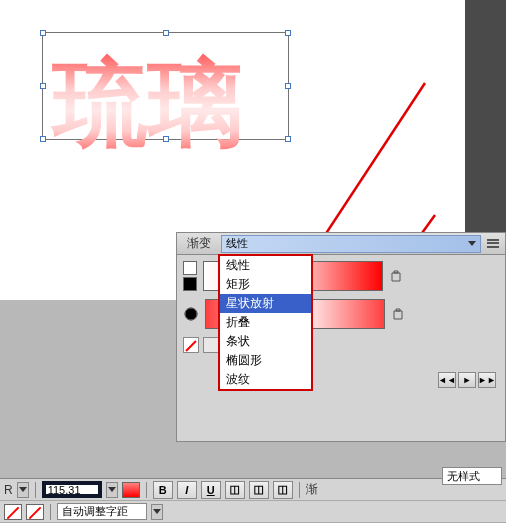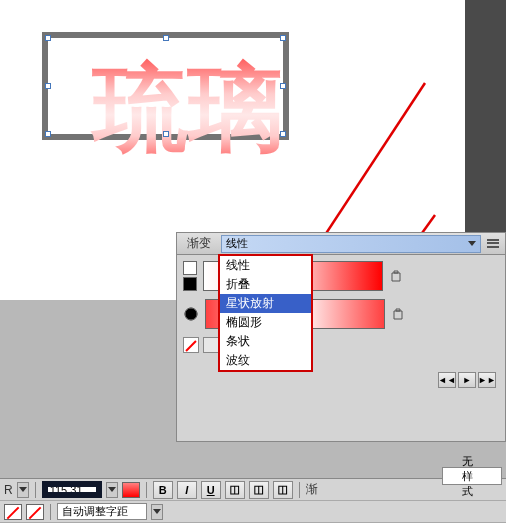--- a/index.html
+++ b/index.html
@@ -1,21 +1,21 @@
 <!DOCTYPE html>
 <html><head>
 <meta charset="utf-8">
 <style>
 * { margin: 0; padding: 0; box-sizing: border-box; font-family: "Microsoft YaHei", Arial, sans-serif; }
 body { width: 506px; height: 523px; background: #b8b8b8; position: relative; overflow: hidden; }
 
 .canvas-area { position: absolute; left: 0; top: 0; width: 465px; height: 300px; background: #fff; }
 .dark-top { position: absolute; left: 465px; top: 0; width: 41px; height: 300px; background: #4a4a4a; }
 
-.text-element { position: absolute; left: 42px; top: 32px; width: 247px; height: 108px; border: 6px solid #737373; text-align: right; }
+.text-element { position: absolute; left: 42px; top: 32px; width: 247px; height: 108px; border: 1px solid #737373; }
 .text-element .handle { position: absolute; width: 6px; height: 6px; background: #fff; border: 1px solid #4477bb; }
 .text-element .h-tl { left: -3px; top: -3px; }
 .text-element .h-tm { left: 50%; top: -3px; margin-left: -3px; }
 .text-element .h-tr { right: -3px; top: -3px; }
 .text-element .h-ml { left: -3px; top: 50%; margin-top: -3px; }
 .text-element .h-mr { right: -3px; top: 50%; margin-top: -3px; }
 .text-element .h-bl { left: -3px; bottom: -3px; }
 .text-element .h-bm { left: 50%; bottom: -3px; margin-left: -3px; }
 .text-element .h-br { right: -3px; bottom: -3px; }
 .text-content { font-size: 95px; font-weight: bold; line-height: 140px; padding-left: 10px; background: linear-gradient(180deg, #ff2020 0%, #ffcccc 40%, #ffe8e8 55%, #ffcccc 70%, #ff2020 100%); -webkit-background-clip: text; background-clip: text; -webkit-text-fill-color: transparent; }
@@ -45,31 +45,31 @@
 .panel-tools { display: flex; align-items: center; gap: 4px; margin-top: 8px; }
 .tool-ico { width: 16px; height: 16px; border: 1px solid #888; background: #e8e8e8; }
 
 .dropdown-list { position: absolute; left: 218px; top: 254px; width: 95px; background: #fff; border: 2px solid #cc0000; font-size: 12px; z-index: 100; }
 .dropdown-list .item { padding: 1px 6px; cursor: pointer; }
 .dropdown-list .item.selected { background: #3860c8; color: #fff; }
 
 .toolbar-bottom { position: absolute; left: 0; bottom: 0; width: 506px; background: #d4d4d4; border-top: 1px solid #888; }
 .tb-row { display: flex; align-items: center; height: 22px; padding: 0 4px; gap: 4px; border-bottom: 1px solid #aaa; }
 .tb-label { font-size: 12px; color: #333; }
-.tb-input { width: 60px; height: 17px; font-size: 11px; border: 6px solid #0f172a; padding: 0 2px; }
+.tb-input { width: 60px; height: 17px; font-size: 11px; border: 4px solid #0f172a; padding: 0 2px; }
 .tb-dd { width: 12px; height: 16px; background: #ccc; border: 1px solid #888; display: flex; align-items: center; justify-content: center; }
 .tb-btn { min-width: 20px; height: 18px; border: 1px solid #888; background: linear-gradient(#f0f0f0,#d8d8d8); font-size: 11px; display: flex; align-items: center; justify-content: center; font-weight: bold; }
 .color-chip { width: 18px; height: 16px; border: 1px solid #666; }
 .chip-red { background: linear-gradient(#ff8080,#ff0000); }
 .chip-none { background: #fff; position: relative; }
 .chip-none::after { content: ""; position: absolute; left: 0; top: 50%; width: 100%; height: 2px; background: red; transform: rotate(-45deg); }
 .checkbox { width: 13px; height: 13px; border: 1px solid #666; background: #fff; }
 .separator { width: 1px; height: 16px; background: #888; margin: 0 2px; }
 
-.style-dd { position: absolute; right: 4px; bottom: 38px; width: 60px; height: 18px; background: #fff; border: 1px solid #888; font-size: 11px; display: flex; align-items: center; padding: 0 19px; }
+.style-dd { position: absolute; right: 4px; bottom: 38px; width: 60px; height: 18px; background: #fff; border: 1px solid #888; font-size: 11px; display: flex; align-items: center; padding: 0 4px; }
 
 .timeline-ctrl { position: absolute; right: 10px; top: 372px; display: flex; gap: 2px; }
 .tc-btn { width: 18px; height: 16px; background: linear-gradient(#f0f0f0,#d0d0d0); border: 1px solid #888; display: flex; align-items: center; justify-content: center; font-size: 9px; }
 </style>
 </head>
 <body>
 
 <div class="canvas-area">
   <div class="text-element">
     <div class="handle h-tl"></div>
@@ -138,24 +138,25 @@
     </div>
     <div class="panel-tools">
       <div class="tool-ico chip-none"></div>
       <div class="tool-ico"></div>
     </div>
   </div>
 </div>
 
 <div class="dropdown-list">
   <div class="item">线性</div>
+  <div class="item">矩形</div>
+  <div class="item selected">星状放射</div>
   <div class="item">折叠</div>
-  <div class="item selected">星状放射</div>
+  <div class="item">条状</div>
   <div class="item">椭圆形</div>
-  <div class="item">条状</div>
   <div class="item">波纹</div>
 </div>
 
 <div class="timeline-ctrl">
   <div class="tc-btn">◄◄</div>
   <div class="tc-btn">►</div>
   <div class="tc-btn">►►</div>
 </div>
 
 <div class="toolbar-bottom">

